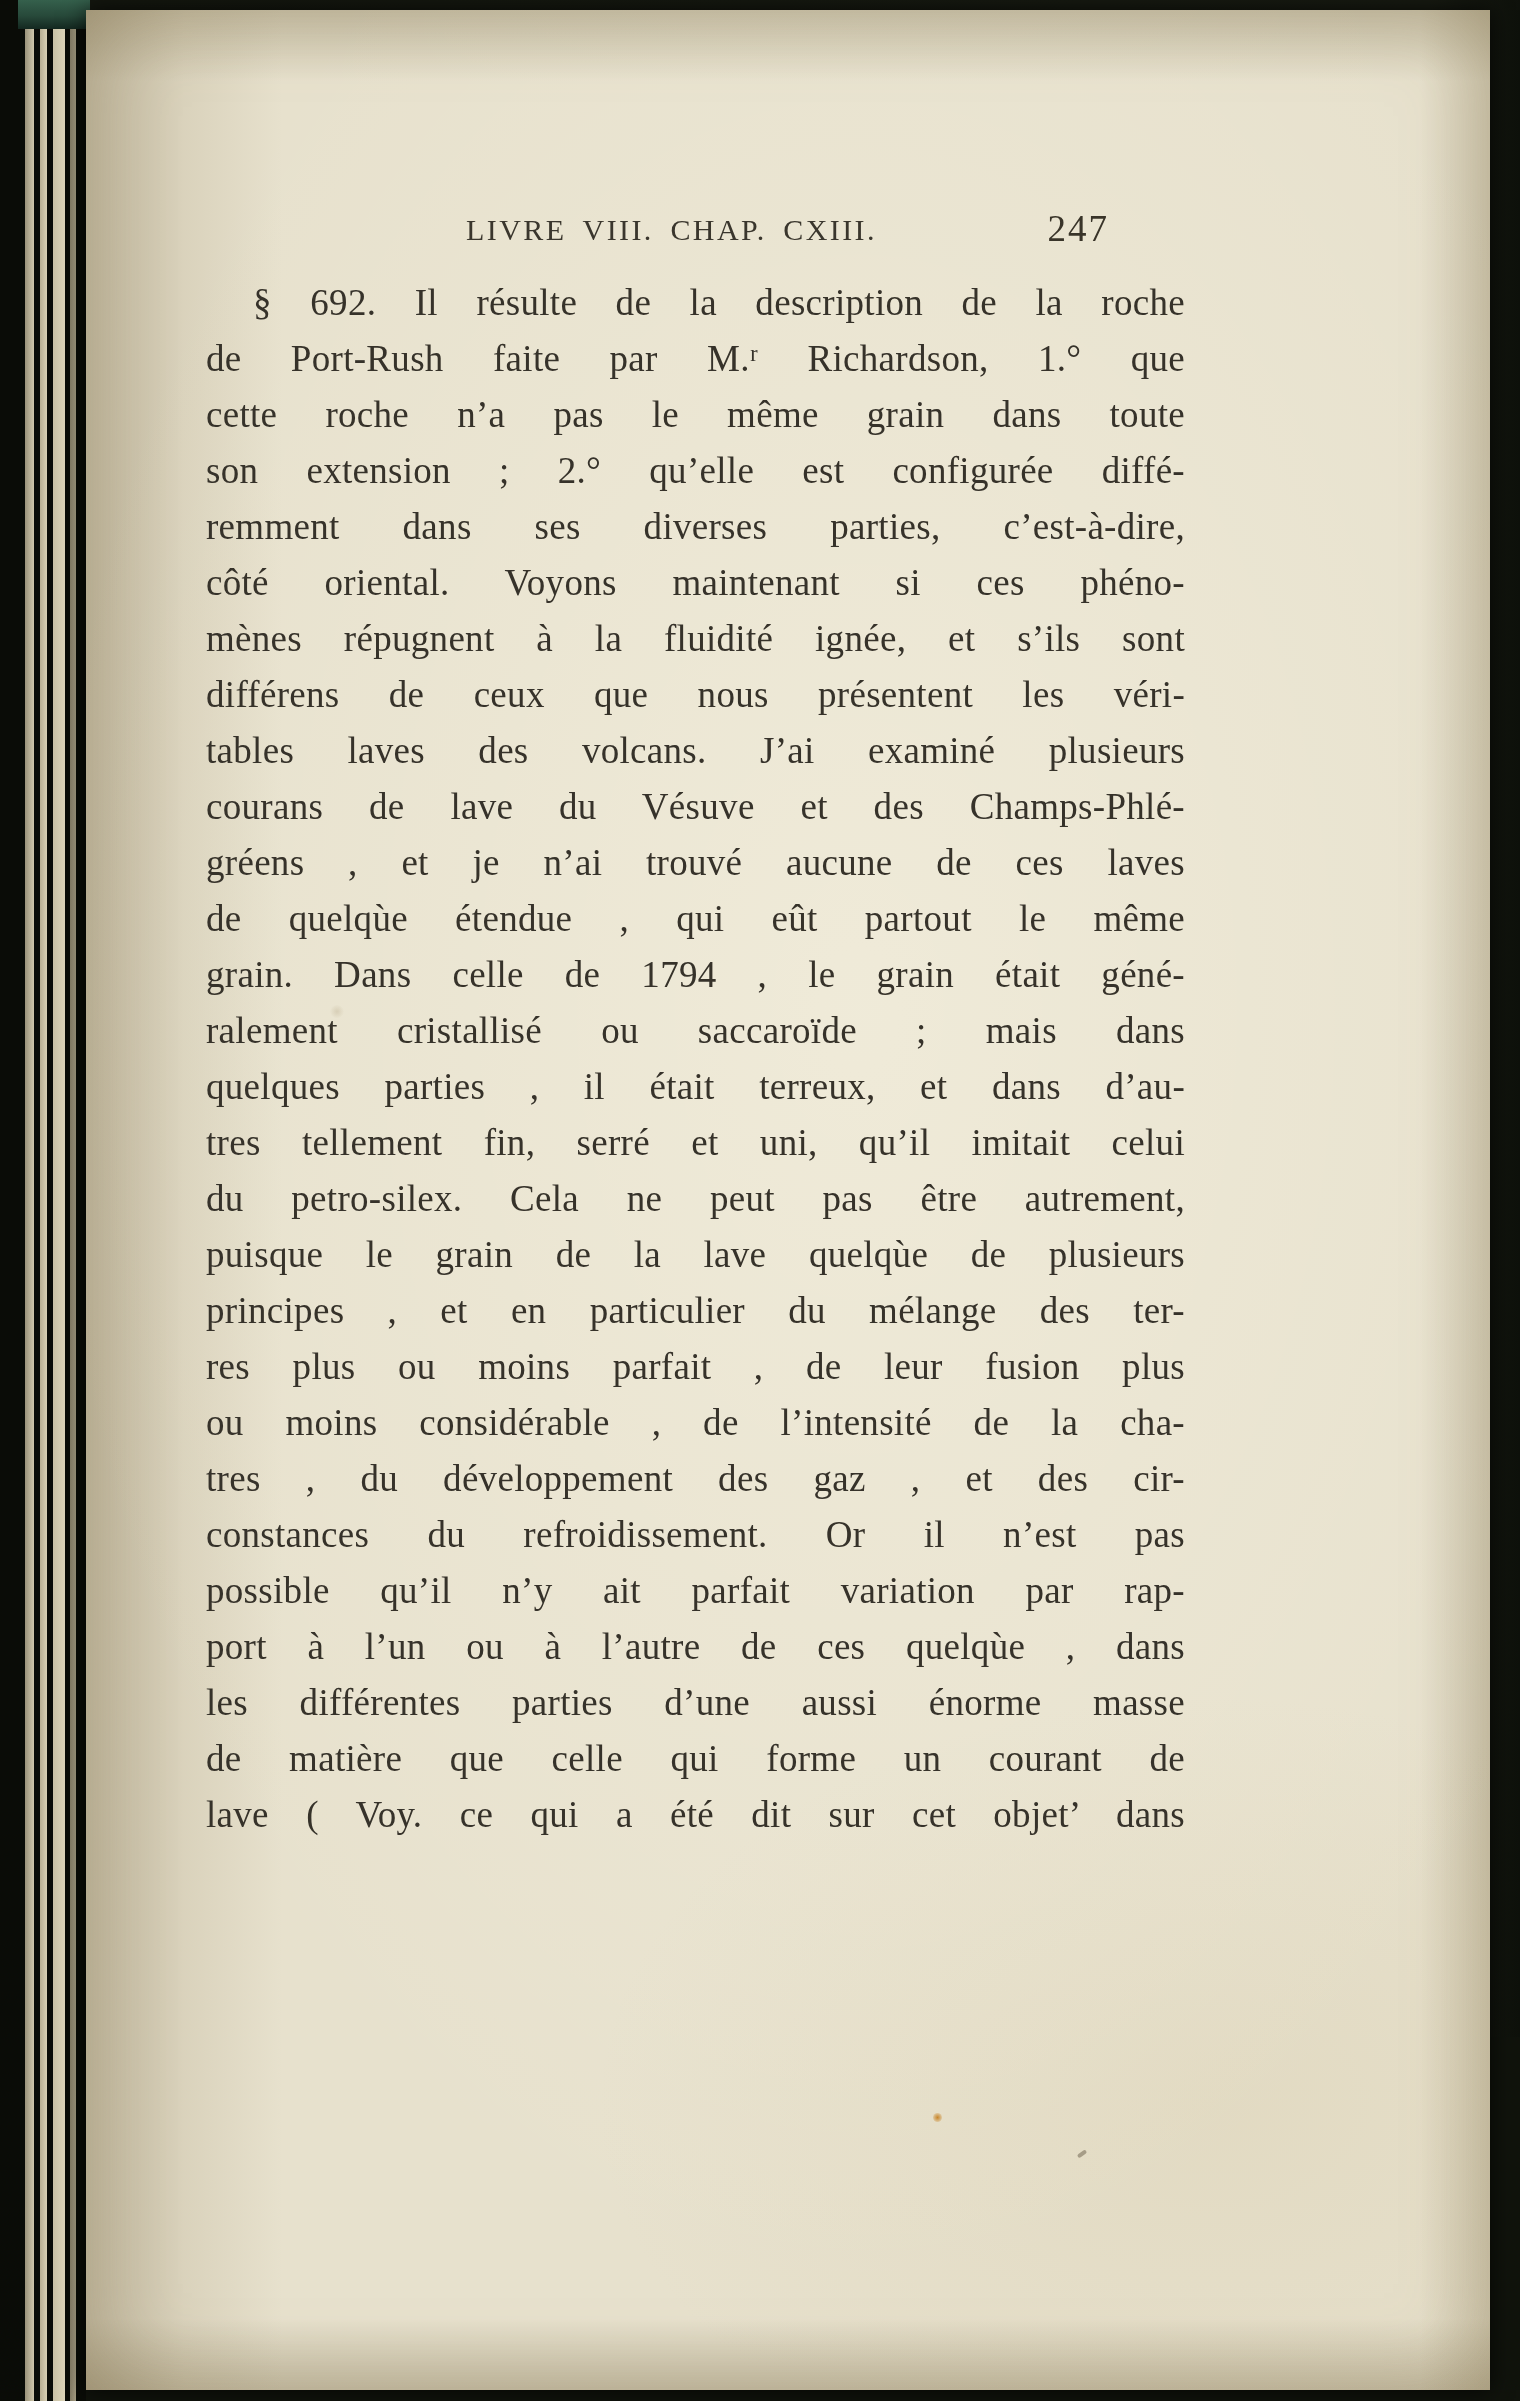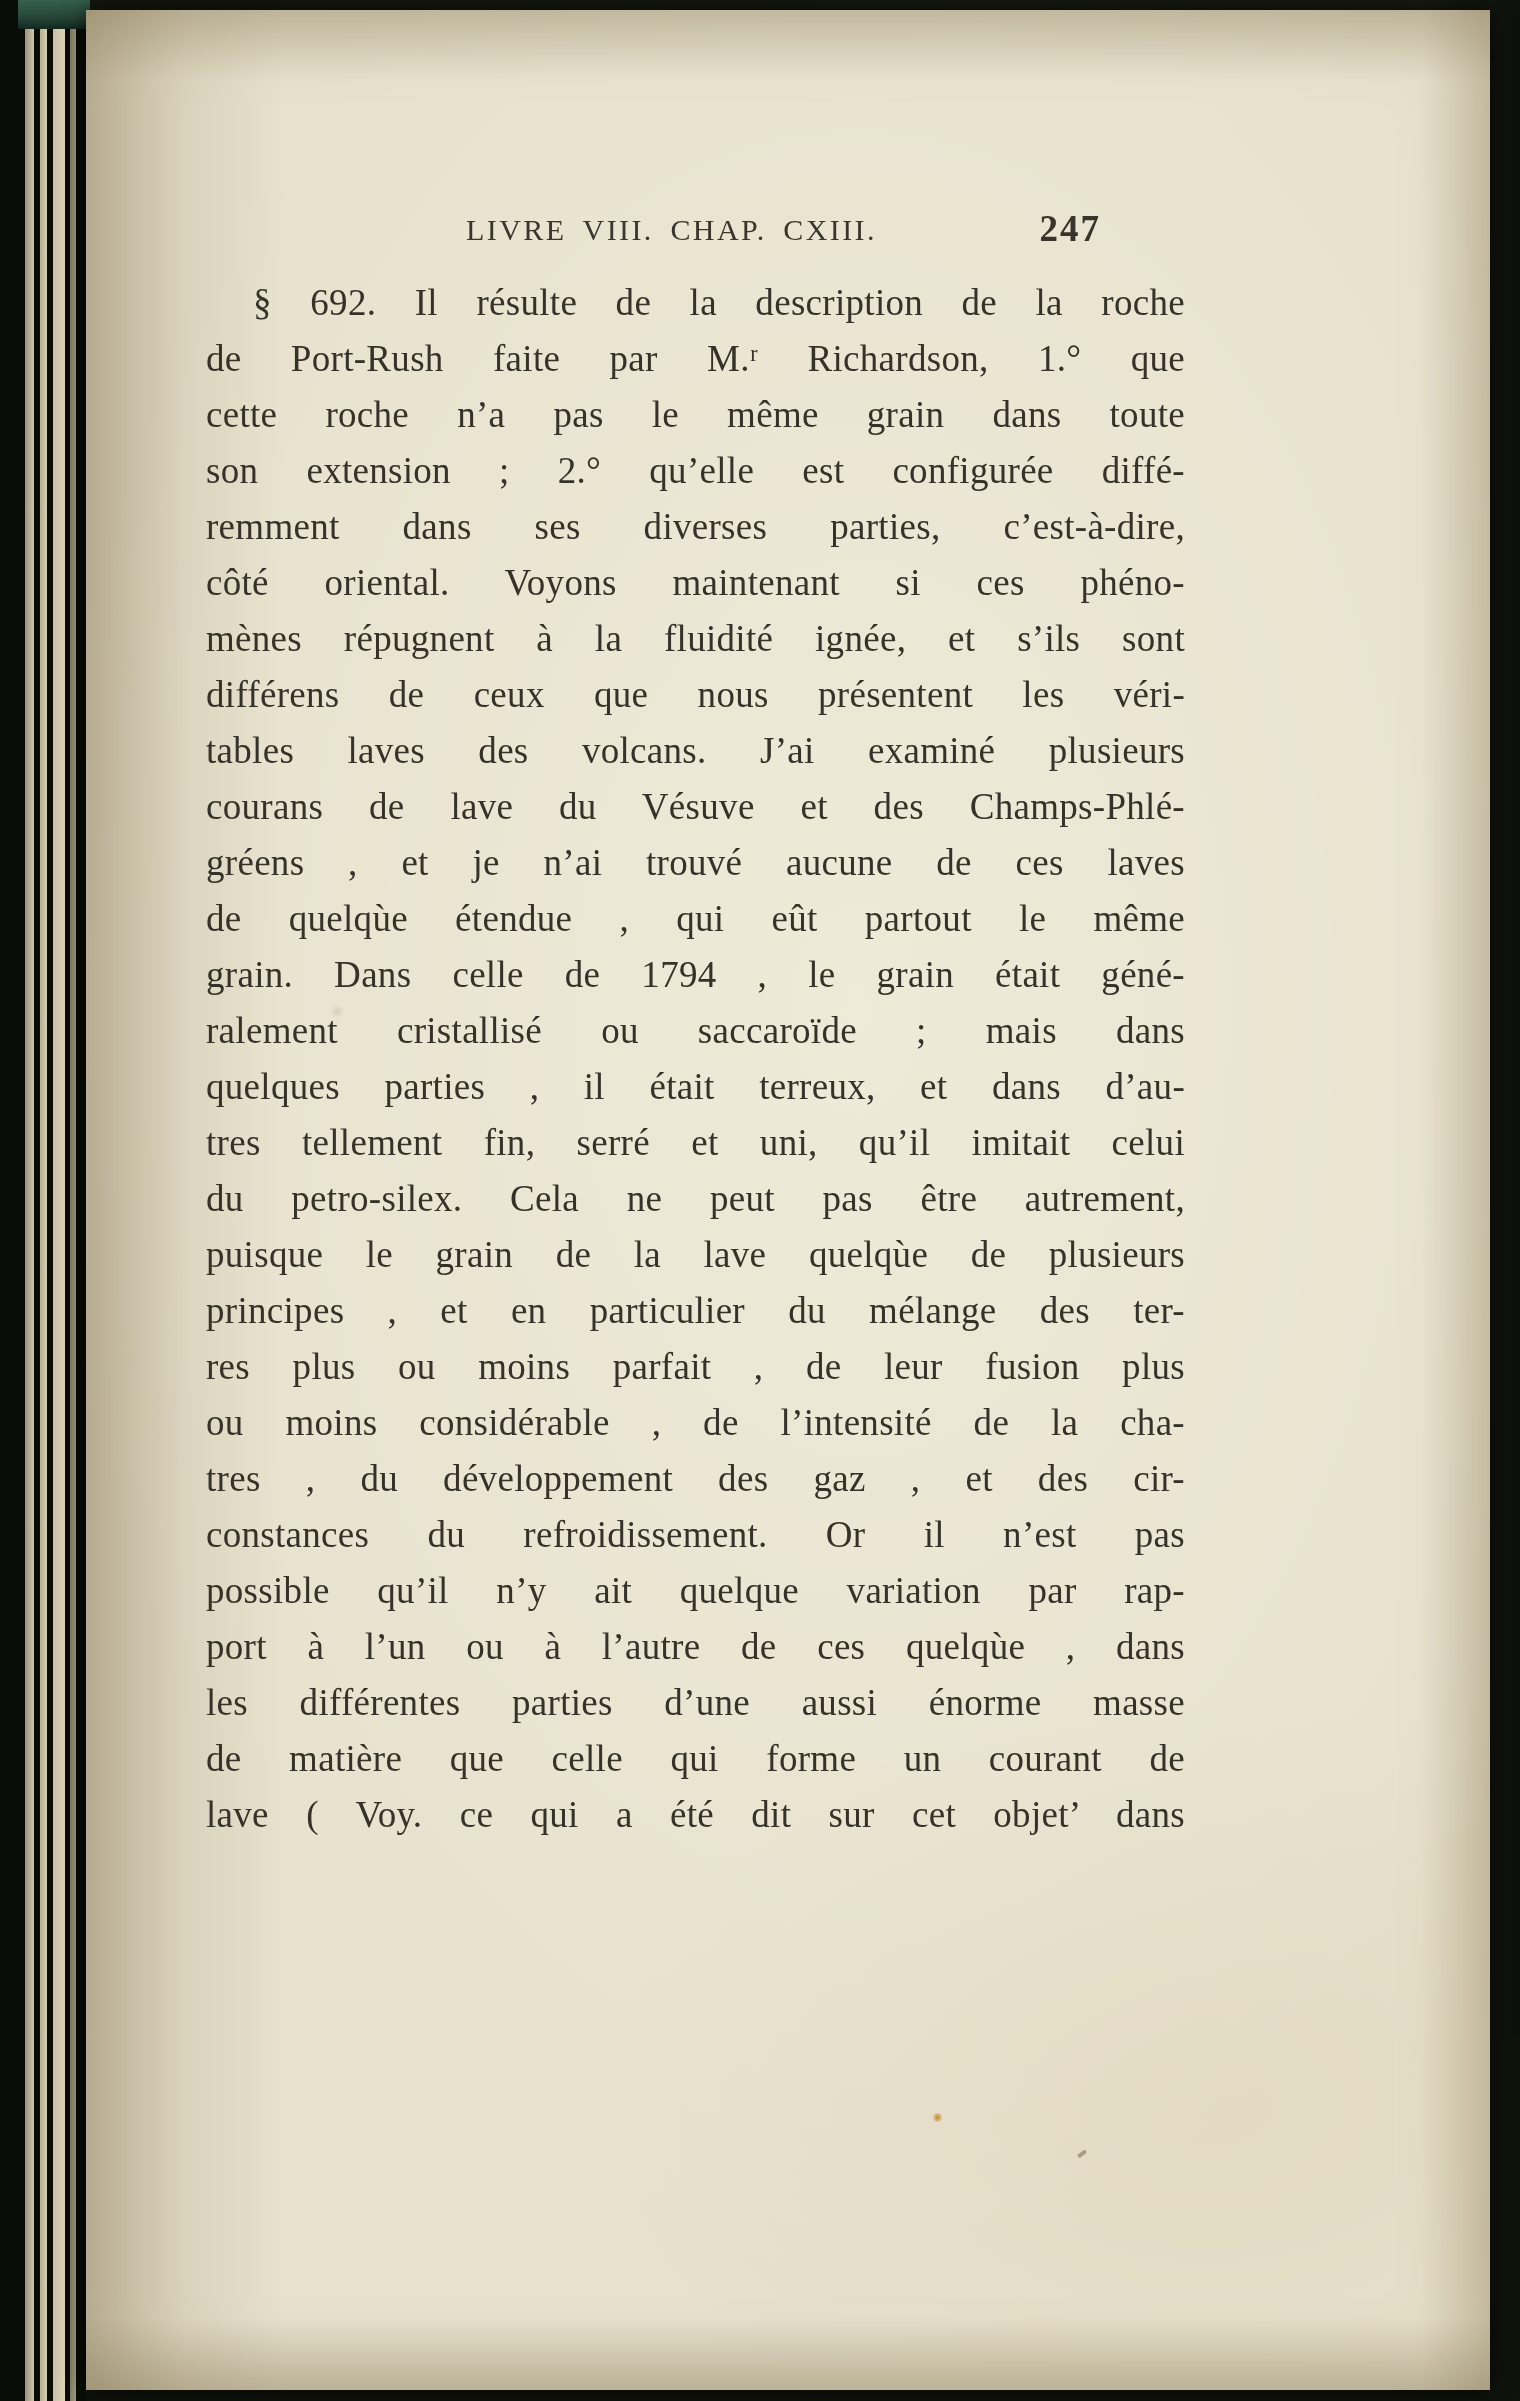--- a/index.html
+++ b/index.html
@@ -71,26 +71,25 @@
     left: 0;
     right: 0;
     text-align: center;
     font-size: 30px;
     letter-spacing: 2.4px;
     word-spacing: 6.8px;
     color: #3a362d;
   }
   .page-number {
     position: absolute;
-    right: 60px;
+    right: 52px;
     top: -5.9px;
     font-size: 37px;
     letter-spacing: 2px;
     color: #393429;
-    font-weight: bold;
   }
   .text-block {
     position: absolute;
     top: 265px;
     left: 96px;
     width: 979px;
     color: #36322a;
     margin-left: 24px;
   }
   .text-line {
@@ -172,21 +171,21 @@
         <div class="text-line">ralement cristallisé ou saccaroïde ; mais dans</div>
         <div class="text-line">quelques parties , il était terreux, et dans d’au-</div>
         <div class="text-line">tres tellement fin, serré et uni, qu’il imitait celui</div>
         <div class="text-line">du petro-silex. Cela ne peut pas être autrement,</div>
         <div class="text-line">puisque le grain de la lave quelqùe de plusieurs</div>
         <div class="text-line">principes , et en particulier du mélange des ter-</div>
         <div class="text-line">res plus ou moins parfait , de leur fusion plus</div>
         <div class="text-line">ou moins considérable , de l’intensité de la cha-</div>
         <div class="text-line">tres , du développement des gaz , et des cir-</div>
         <div class="text-line">constances du refroidissement. Or il n’est pas</div>
-        <div class="text-line">possible qu’il n’y ait quelque variation par rap-</div>
+        <div class="text-line">possible qu’il n’y ait parfait variation par rap-</div>
         <div class="text-line">port à l’un ou à l’autre de ces quelqùe , dans</div>
         <div class="text-line">les différentes parties d’une aussi énorme masse</div>
         <div class="text-line">de matière que celle qui forme un courant de</div>
         <div class="text-line">lave ( Voy. ce qui a été dit sur cet objet’ dans</div>
       </div>
 
     <div class="spot s-orange"></div>
     <div class="spot s-mark"></div>
     <div class="spot s-faint"></div>
 

